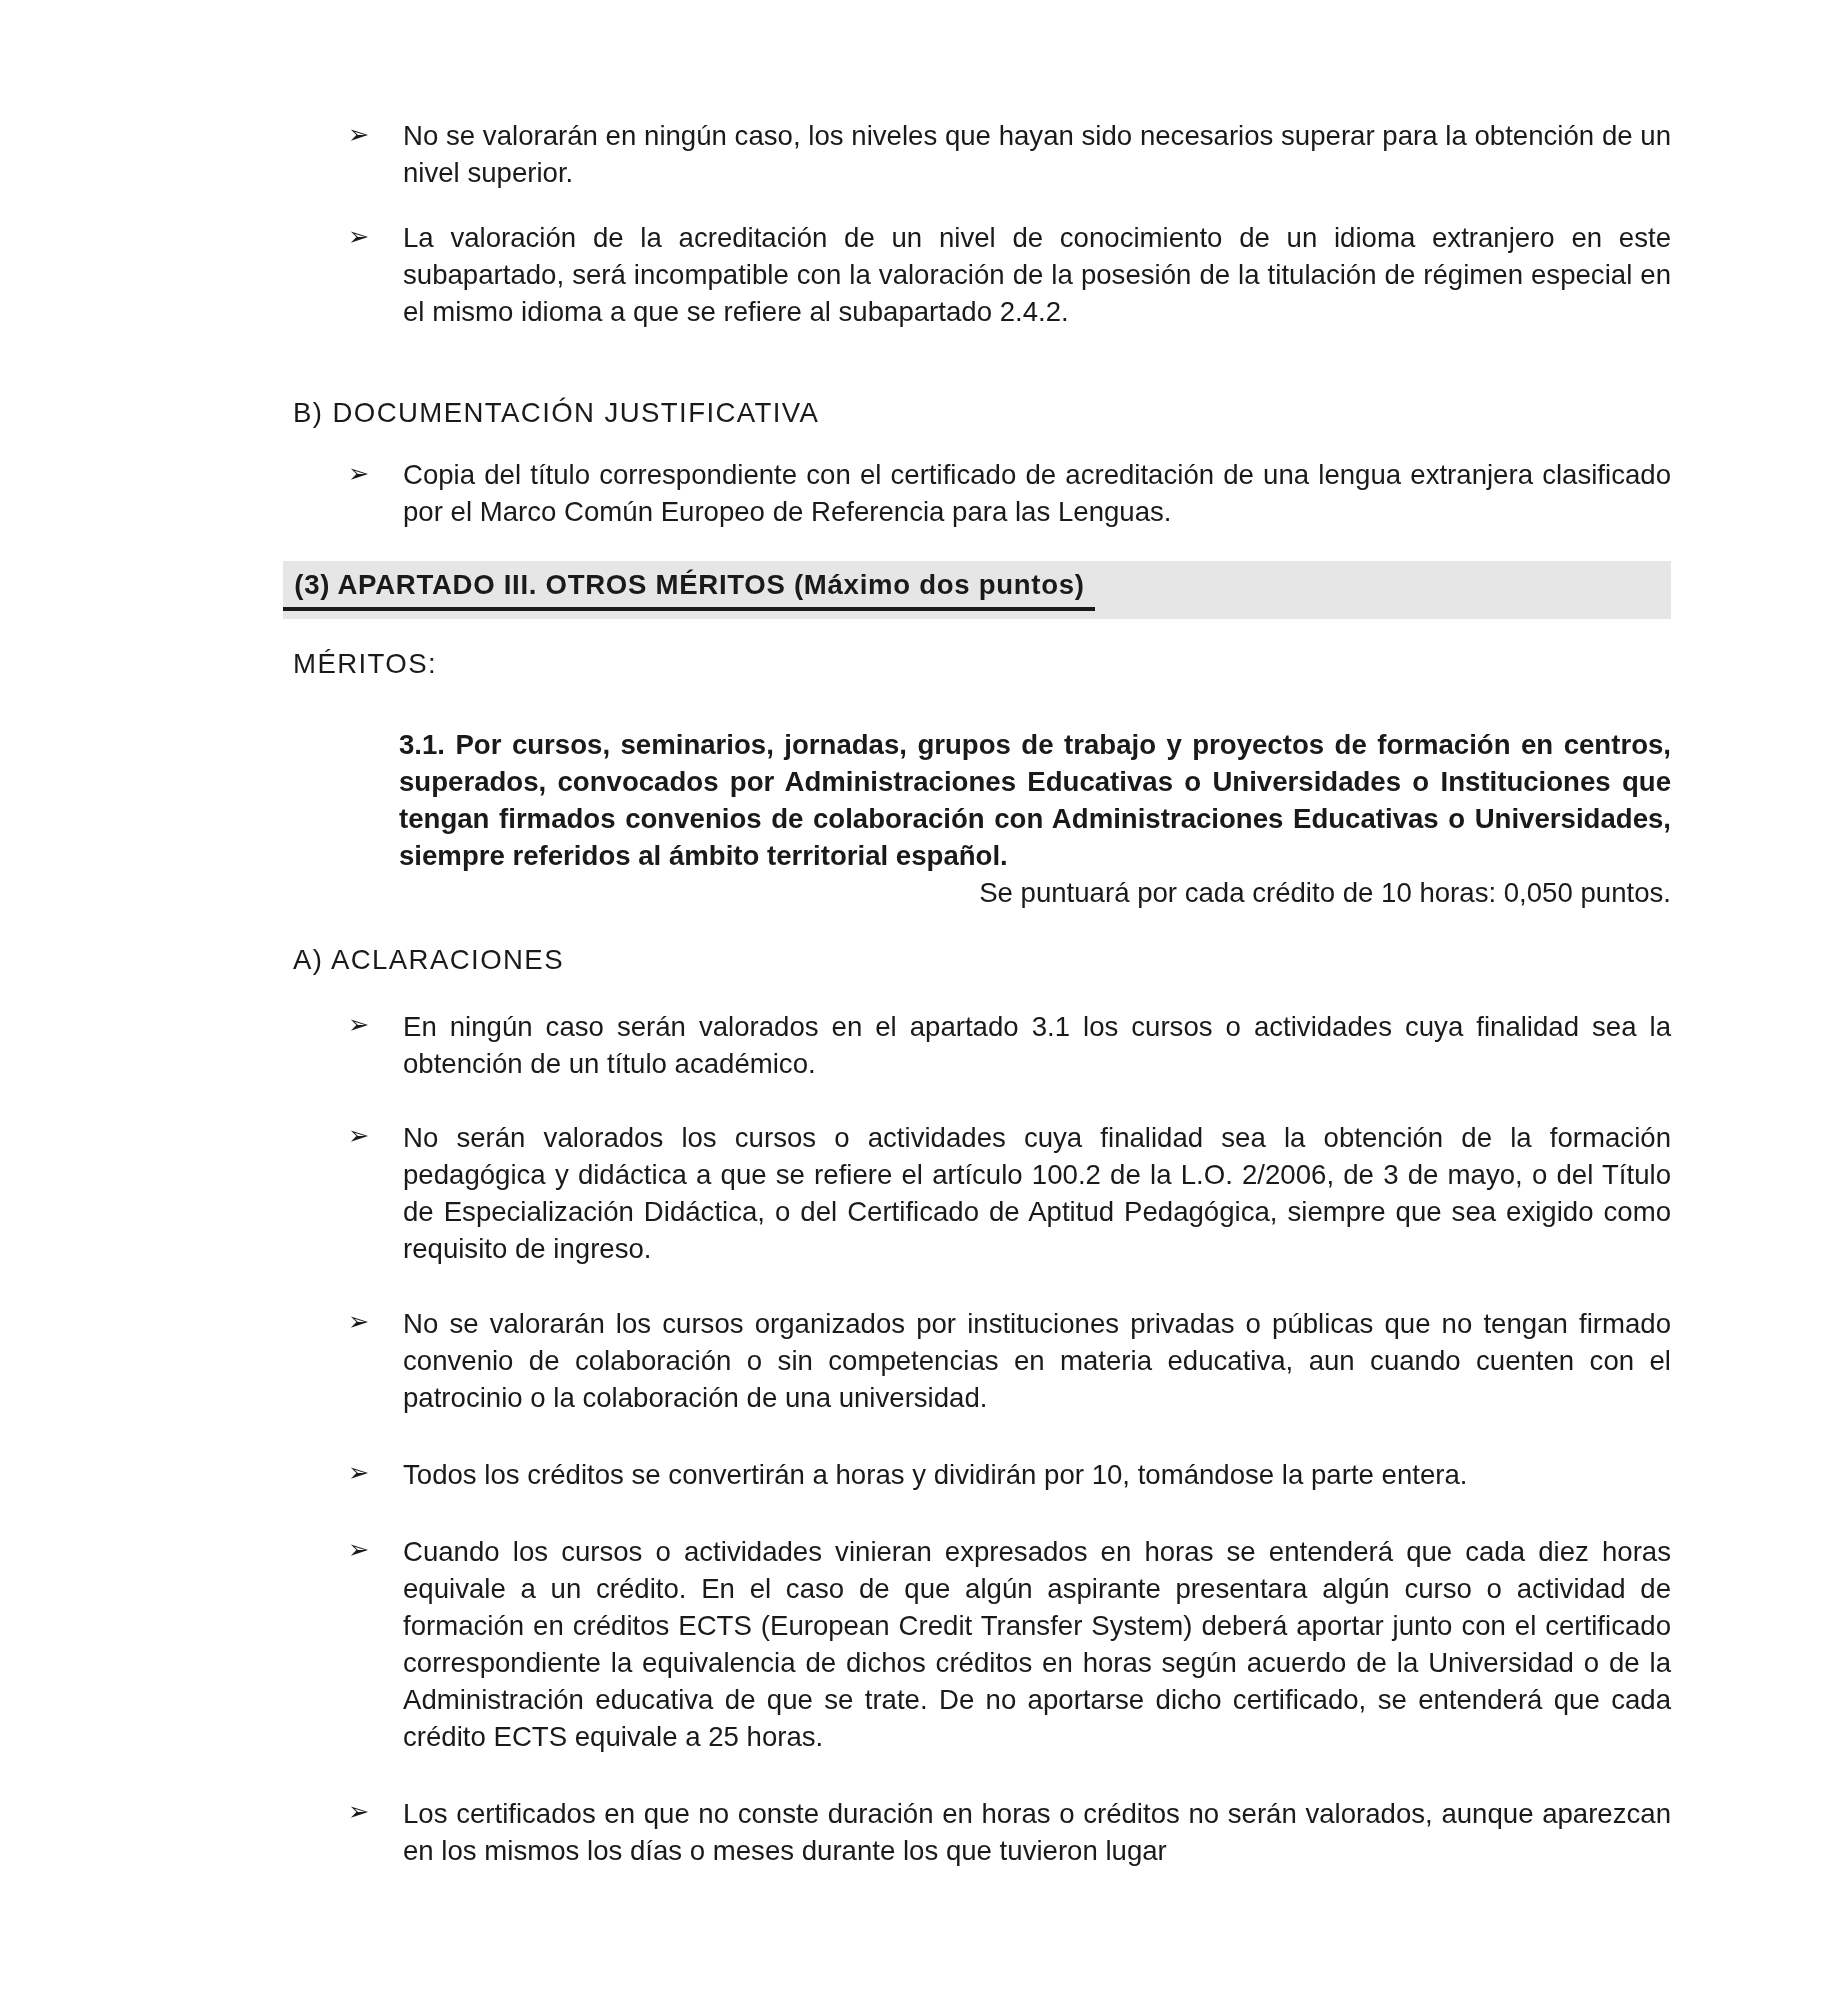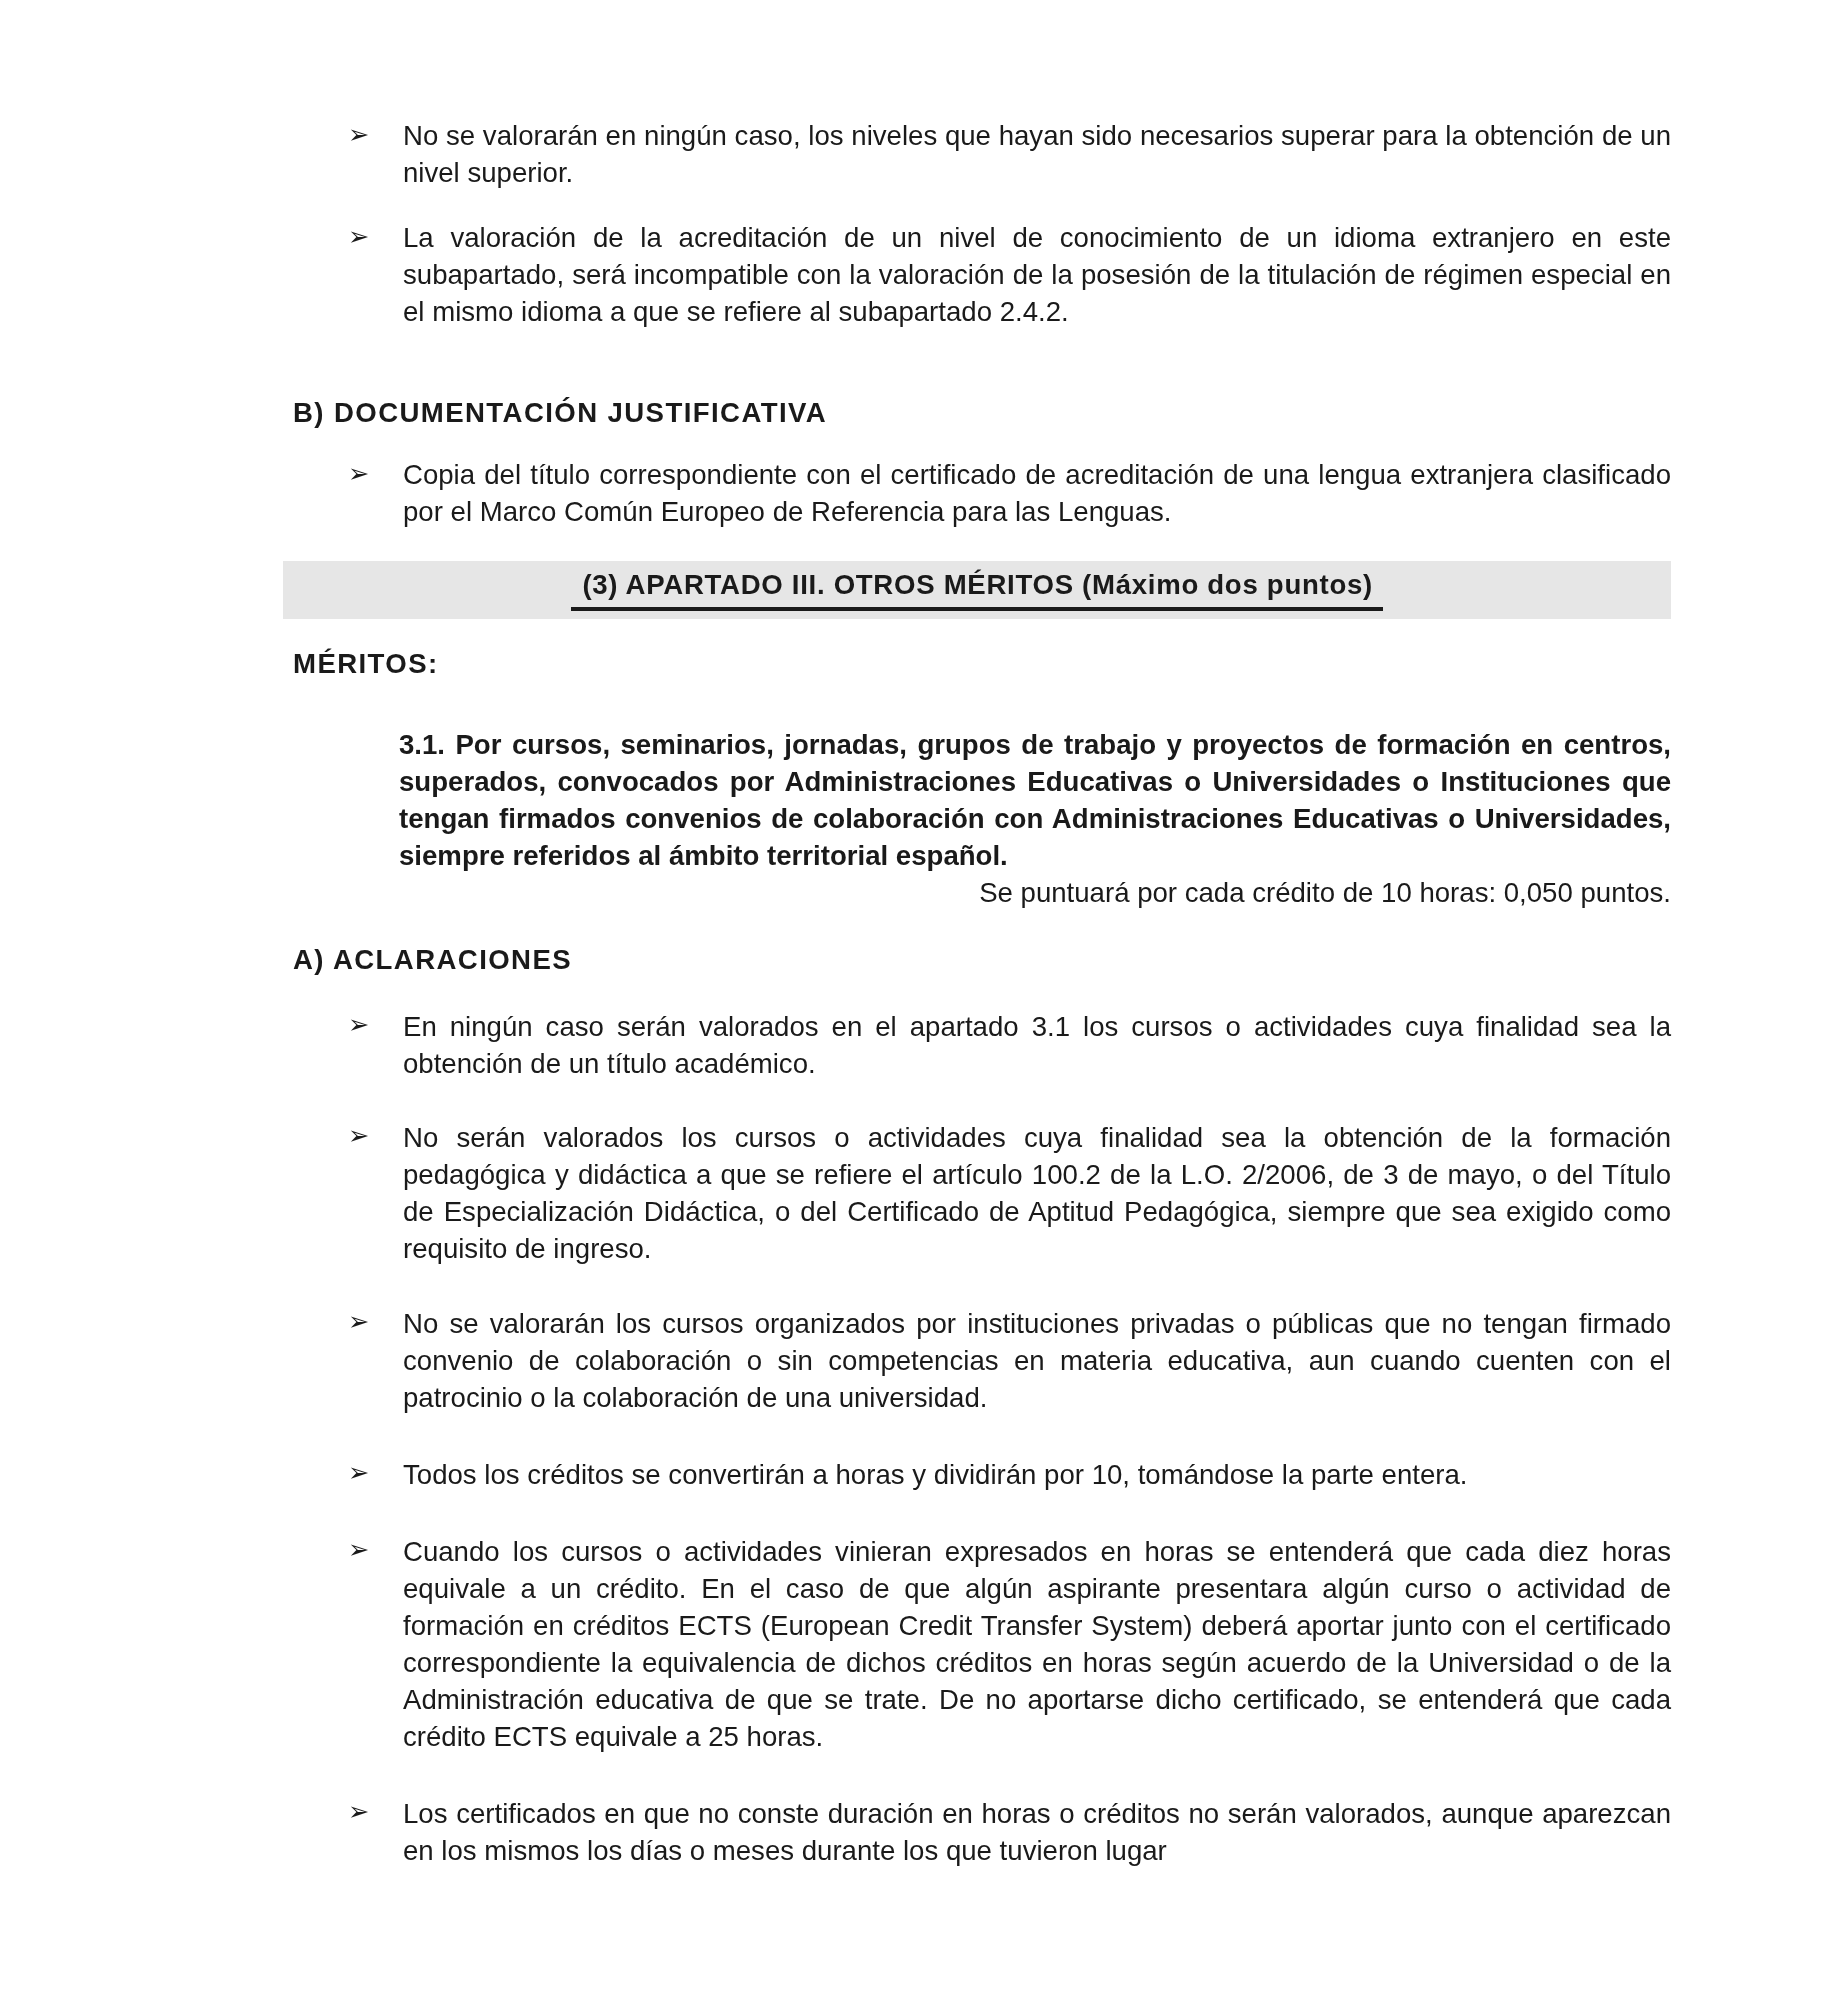--- a/index.html
+++ b/index.html
@@ -10,21 +10,21 @@
     overflow:hidden;
     background:#ffffff;
     padding:117px 166px 0 293px;
     font-family:"Liberation Sans","DejaVu Sans",sans-serif;
     font-size:27.6px;
     line-height:37px;
     color:#1a1a1a;
     text-align:justify;
   }
   .heading{
-    font-weight:bold;
+    font-weight:normal;
     letter-spacing:1.4px;
     text-align:left;
     line-height:37px;
   }
   .bullet{
     position:relative;
     padding-left:110px;
   }
   .bullet .marker{
     position:absolute;
@@ -33,21 +33,21 @@
     font-family:"DejaVu Sans",sans-serif;
   }
   .indent-item{
     padding-left:106px;
   }
   .indent-item .lead{font-weight:bold;}
   .indent-item .note{font-weight:normal;text-align:right;}
   .highlight-bar{
     margin-left:-10px;
     padding:4.2px 0 8.5px 0;
-    text-align:center;
+    text-align:left;
     margin-top:12px;
   }
   .highlight-bar .bar-text{
     display:inline-block;
     font-weight:bold;
     letter-spacing:0.7px;
     border-bottom:4.2px solid #1a1a1a;
     padding:0 10px 4.2px 11.3px;
   }
   

